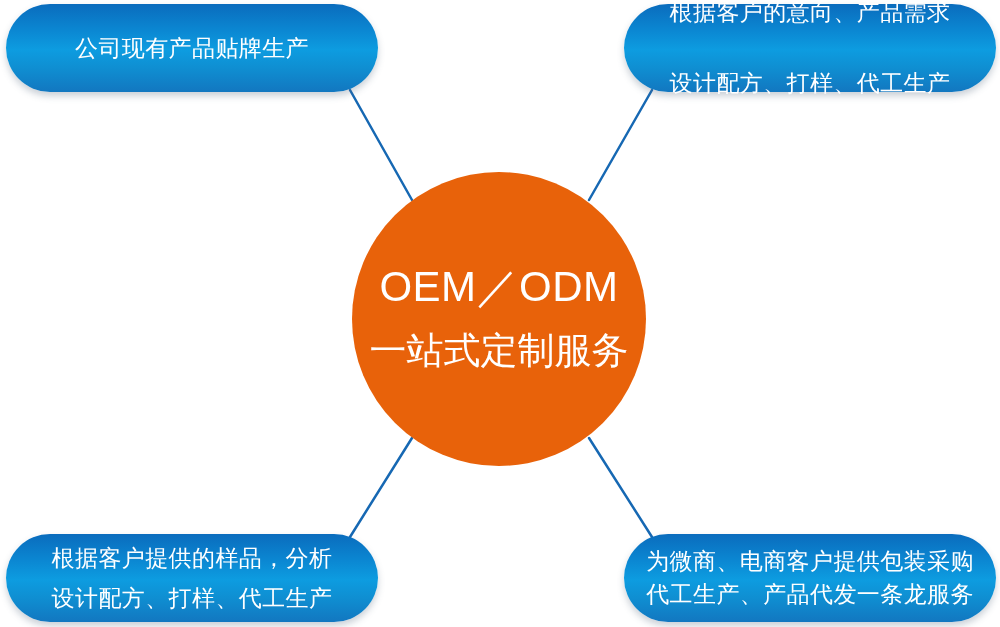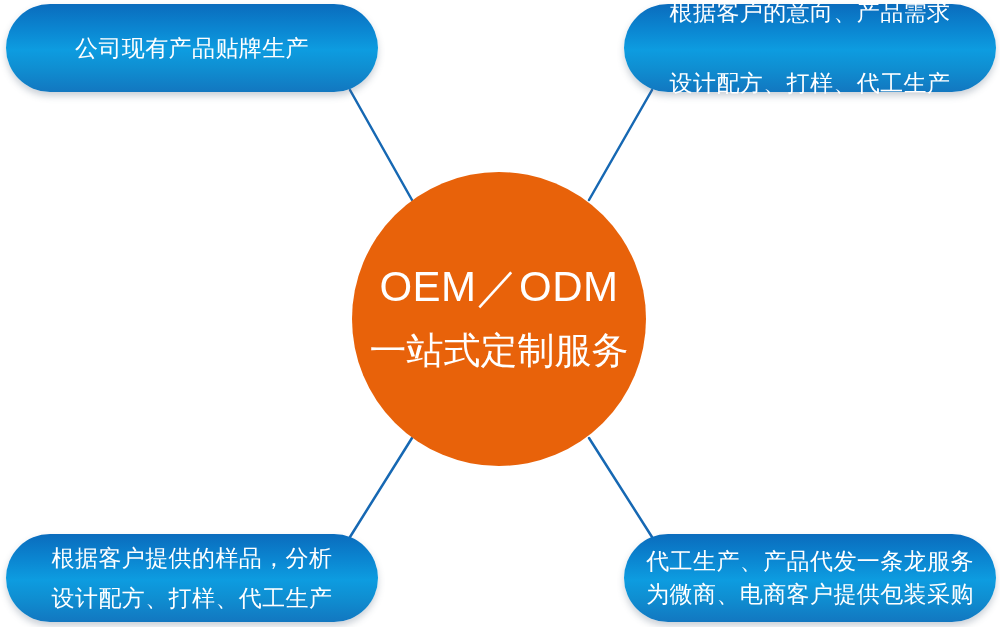--- a/index.html
+++ b/index.html
@@ -122,17 +122,17 @@
     <div class="pill-text-line">根据客户的意向、产品需求</div>
     <div class="pill-text-line">设计配方、打样、代工生产</div>
   </div>
 
   <div class="node-pill" id="node-bottom-left">
     <div class="pill-text-line">根据客户提供的样品，分析</div>
     <div class="pill-text-line">设计配方、打样、代工生产</div>
   </div>
 
   <div class="node-pill" id="node-bottom-right">
+    <div class="pill-text-line">为微商、电商客户提供包装采购</div>
     <div class="pill-text-line">代工生产、产品代发一条龙服务</div>
-    <div class="pill-text-line">为微商、电商客户提供包装采购</div>
   </div>
 
 </div>
 
 </body></html>

